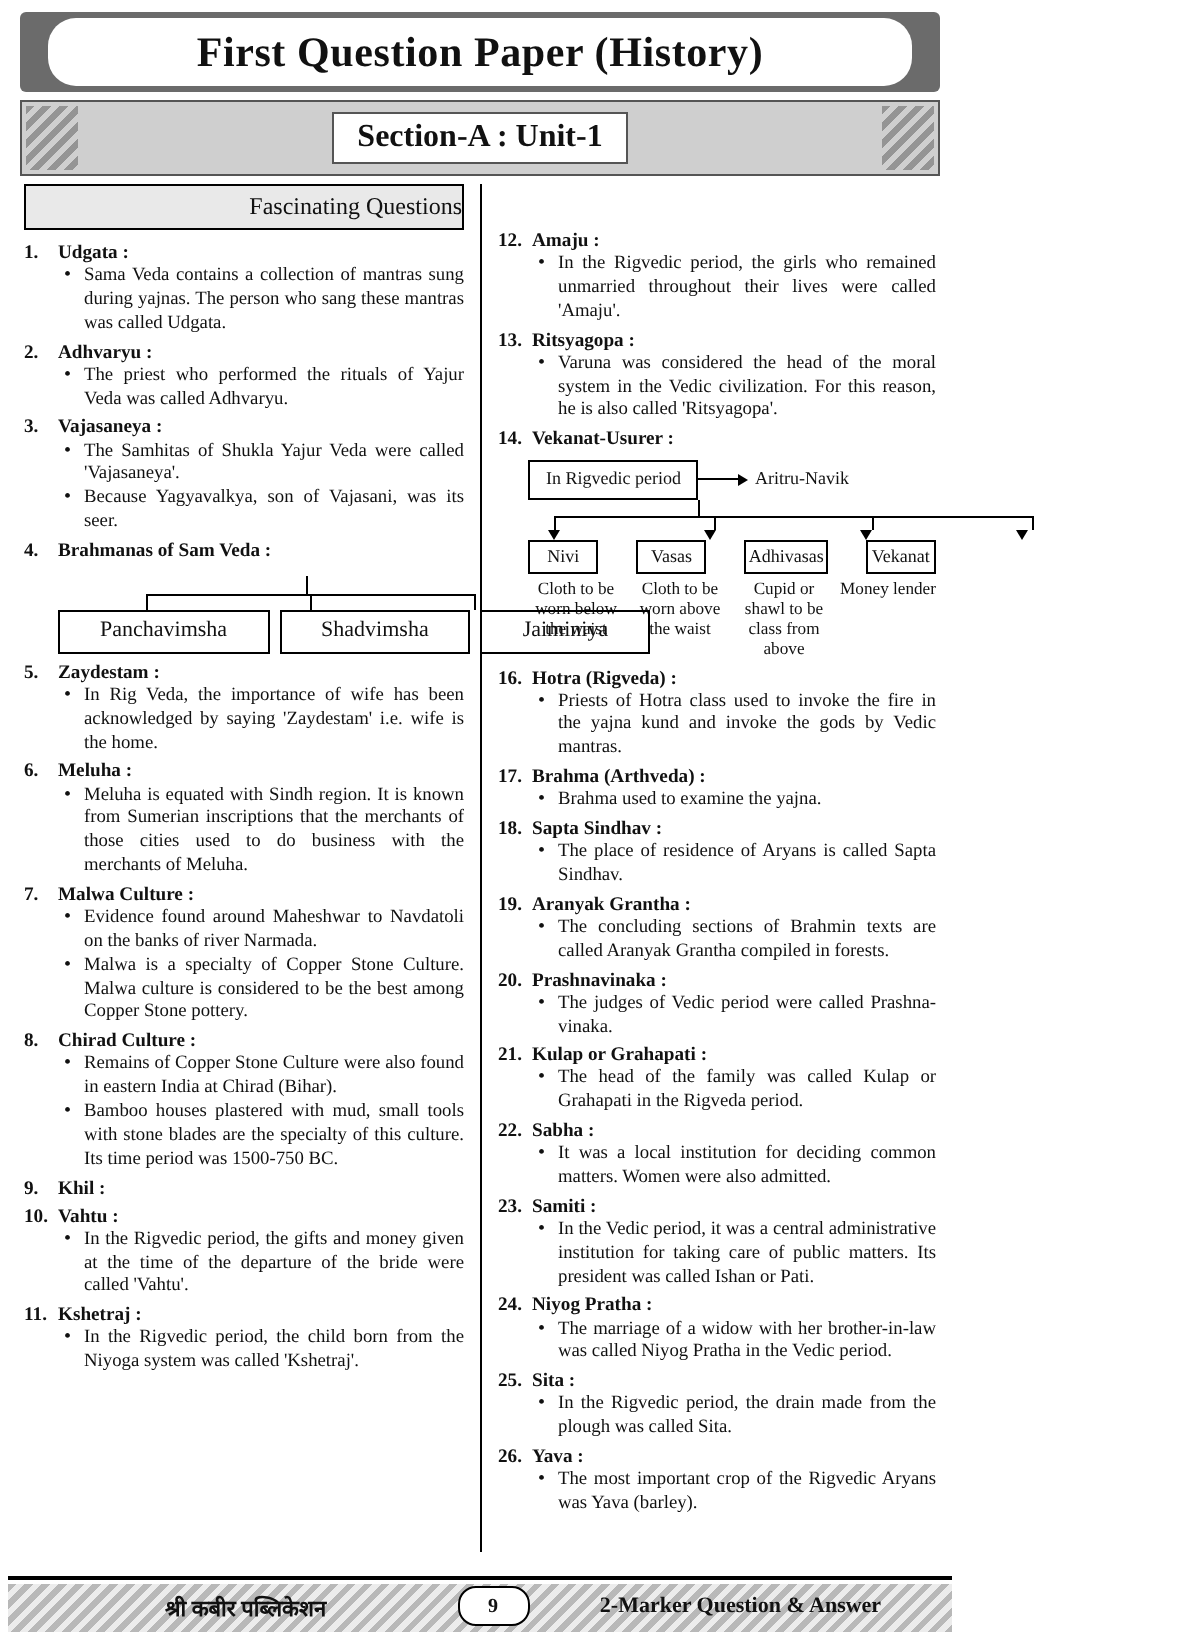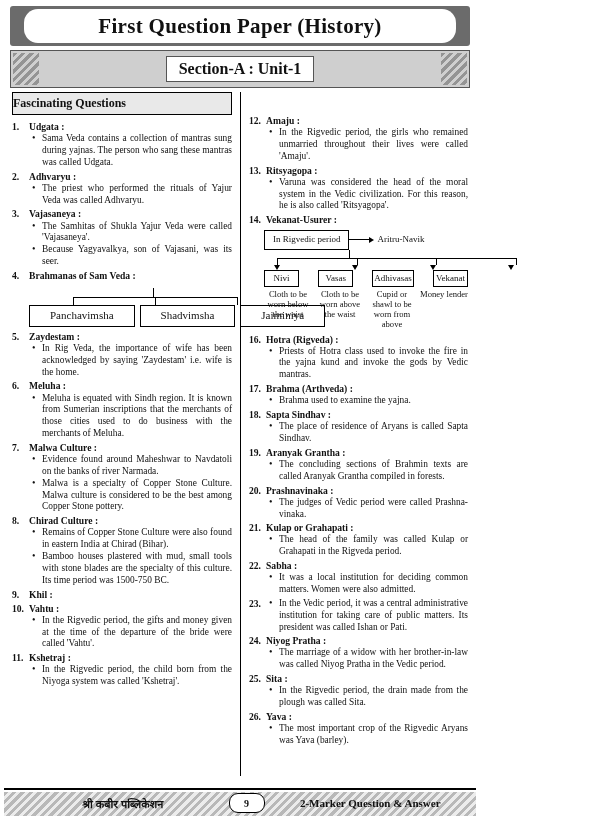--- a/index.html
+++ b/index.html
@@ -81,22 +81,22 @@
     box-sizing:border-box;
     padding:0 6px;
     font-size:9.4px;
     line-height:1.26;
   }
   .col.left{padding-left:2px;padding-right:8px;}
   .col.right{padding-left:8px;padding-right:2px;border-left:1px solid #000;}
   .fq-head{
     border:1px solid #000;
     background:#e9e9e9;
-    text-align:left;
-    font-weight:bold;
+    text-align:right;
+    font-weight:normal;
     font-size:12px;
     padding:3px 0;
     margin:0 0 6px 0;
   }
   .spacer-top{height:21px;}
   .item{
     display:flex;
     margin-top:2px;
   }
   .num{
@@ -219,21 +219,21 @@
     opacity:.7;
   }
   .footer-left,.footer-right{
     position:relative;z-index:2;
     flex:1 1 0;
     text-align:center;
     font-weight:bold;
     font-size:11px;
     background:transparent;
   }
-  .footer-left{font-family:Liberation Sans, sans-serif;padding-left:13px;}
+  .footer-left{font-family:Liberation Serif, serif;padding-left:13px;}
   .page-num{
     position:relative;z-index:2;
     width:34px;height:18px;
     background:#ffffff;
     border:1px solid #000;
     border-radius:9px;
     display:flex;align-items:center;justify-content:center;
     font-size:10px;font-weight:bold;
   }
 </style>
@@ -435,21 +435,21 @@
           </div>
         <div class="fr-boxes">
           <div>Nivi</div>
           <div>Vasas</div>
           <div>Adhivasas</div>
           <div>Vekanat</div>
         </div>
         <div class="fr-caps">
           <div>Cloth to be worn below the waist</div>
           <div>Cloth to be worn above the waist</div>
-          <div>Cupid or shawl to be worn from above</div>
+          <div>Cupid or shawl to be class from above</div>
           <div>Money lender</div>
         </div>
       </div>
 
       <div class="item">
         <div class="num">16.</div>
         <div class="item-body">
           <div class="term">Hotra (Rigveda) :</div>
           <ul class="bullets">
               <li>Priests of Hotra class used to invoke the fire in the yajna kund and invoke the gods by Vedic mantras.</li>
@@ -513,20 +513,21 @@
           <div class="term">Sabha :</div>
           <ul class="bullets">
               <li>It was a local institution for deciding common matters. Women were also admitted.</li>
             </ul>
         </div>
       </div>
 
       <div class="item">
         <div class="num">23.</div>
         <div class="item-body">
+          <div class="term">Samiti :</div>
           <ul class="bullets">
               <li>In the Vedic period, it was a central administrative institution for taking care of public matters. Its president was called Ishan or Pati.</li>
             </ul>
         </div>
       </div>
 
       <div class="item">
         <div class="num">24.</div>
         <div class="item-body">
           <div class="term">Niyog Pratha :</div>

